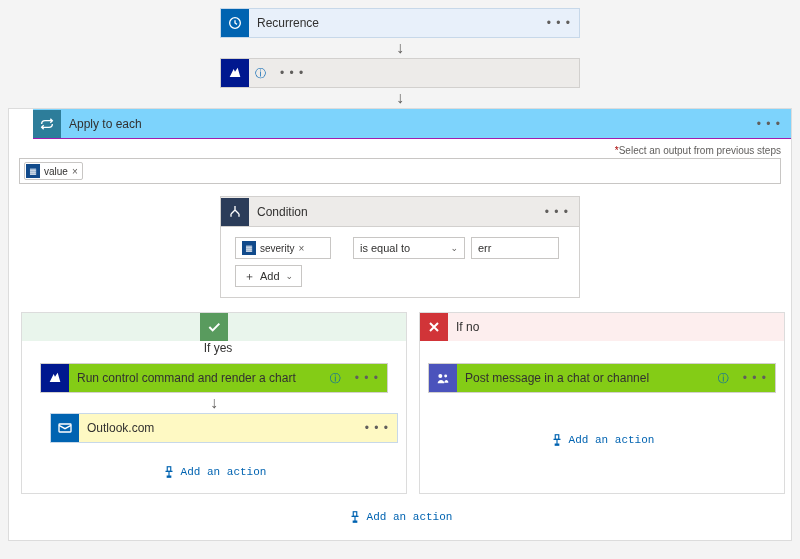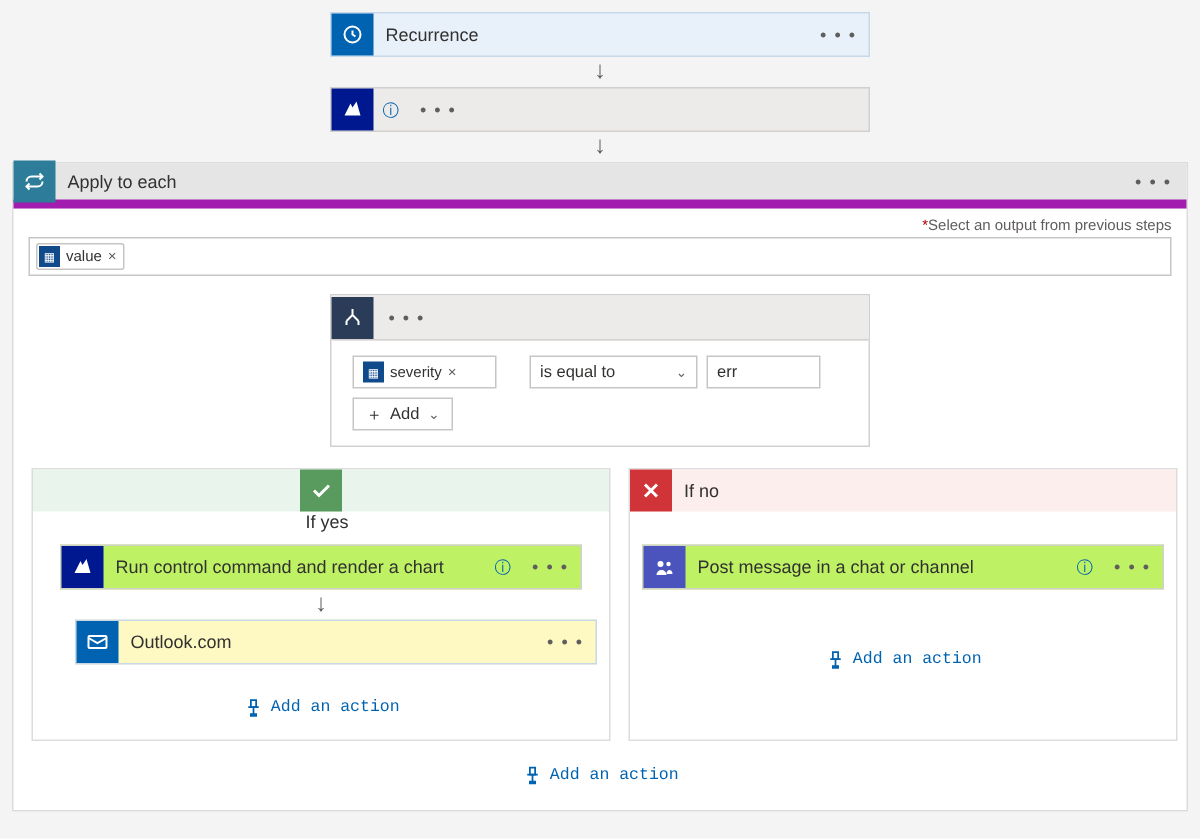--- a/index.html
+++ b/index.html
@@ -44,22 +44,23 @@
     padding: 0 8px; color: #605e5c; letter-spacing: 1px; font-size: 12px;
   }
   .arrow { color: #605e5c; font-size: 16px; padding: 2px 0 2px; line-height: 1; }
   .scope {
     margin: 0 8px 4px 8px;
     border: 1px solid #dcdcdc;
     background: #ffffff;
   }
   .scope-head {
     display: flex; align-items: center;
-    background: #e5e5e5; border-bottom: 6px solid #a21caf;
+    background: #7dd3fc; border-bottom: 1px solid #a21caf;
     height: 30px;
+    margin-left: 24px;
   }
   .scope-head .title { padding-left: 8px; flex: 1; font-size: 12px; }
   .scope-head .more { padding: 0 10px; color: #605e5c; letter-spacing: 1px; }
   .scope-body { padding: 6px 10px 10px; }
   .req-label { font-size: 10px; color: #a80000; padding-bottom: 2px; text-align: right; }
   .req-label span { color: #605e5c; }
   .out-box {
     border: 1px solid #c8c6c4;
     padding: 3px 4px;
     background: #fff;
@@ -88,21 +89,21 @@
   .cond-body { padding: 10px 14px; }
   .cond-row { display: flex; gap: 6px; align-items: center; }
   .field {
     border: 1px solid #c8c6c4; background:#fff; height: 22px; font-size: 11px;
     padding: 2px 6px; display: inline-flex; align-items: center;
   }
   .field .sel { font-size: 11px; color: #323130; }
   .field .chev { margin-left: auto; color: #605e5c; font-size: 9px; }
   .w1 { width: 96px; }
   .w2 { width: 112px; justify-content: space-between; }
-  .w3 { width: 76px; }
+  .w3 { width: 88px; }
   .small-gap { width: 10px; }
   .addbtn {
     margin-top: 6px; display: inline-flex; align-items: center;
     border: 1px solid #c8c6c4; background: #fff; height: 22px; padding: 0 8px;
     font-size: 11px; color: #323130;
   }
   .addbtn .plus { margin-right: 5px; }
   .addbtn .chev { margin-left: 6px; color: #605e5c; font-size: 9px; }
   .branches {
     display: flex; gap: 12px; margin: 14px 2px 4px;
@@ -112,21 +113,21 @@
   }
   .bhead {
     display: flex; align-items: center; height: 28px;
   }
   .bhead.yes { background: #e9f5ec; flex-direction: column; }
   .bhead.no  { background: #fdeeee; }
   .bhead .title { padding-left: 8px; font-size: 12px; }
   .bbody { padding: 10px 8px 14px; display: flex; flex-direction: column; align-items: center; }
   .bcard {
     display: flex; align-items: center; height: 30px;
-    width: 348px; border: 1px solid #d2d0ce; background: #bef264;
+    width: 348px; border: 1px solid #d2d0ce; background: #84cc16;
   }
   .bcard.blue { background: #fef9c3; border-color: #c7d8e9; margin-left: 20px; }
   .bcard .title { padding-left: 8px; flex: 1; font-size: 12px; }
   .bcard .help { color: #0063b1; padding: 0 6px; font-size: 11px; }
   .bcard .more { padding: 0 8px; color: #605e5c; letter-spacing: 1px; }
   .addaction {
     color: #0063b1; display: inline-flex; align-items: center;
     font-size: 11px; padding-top: 4px; font-family: Liberation Mono, monospace;
   }
   .addaction svg { margin-right: 5px; }
@@ -187,20 +188,21 @@
       </div>
 
       <div class="cond-wrap">
         <div class="cond">
           <div class="cond-head">
             <div class="icon-box ic-navy">
               <svg class="icon9" viewBox="0 0 24 24" fill="none" stroke="#fff" stroke-width="2">
                   <path d="M12 3v6M12 9l-6 6M12 9l6 6M6 15v4M18 15v4"></path>
                 </svg>
             </div>
+            <div class="title">Condition</div>
             <div class="more" style="padding:0 10px;color:#605e5c;letter-spacing:1px;">• • •</div>
           </div>
           <div class="cond-body">
             <div class="cond-row">
               <div class="field w1">
                 <span class="chip" style="border:none;padding:0;">
                   <span class="ci">▦</span>
                   <span>severity</span>
                   <span class="x">×</span>
                 </span>

